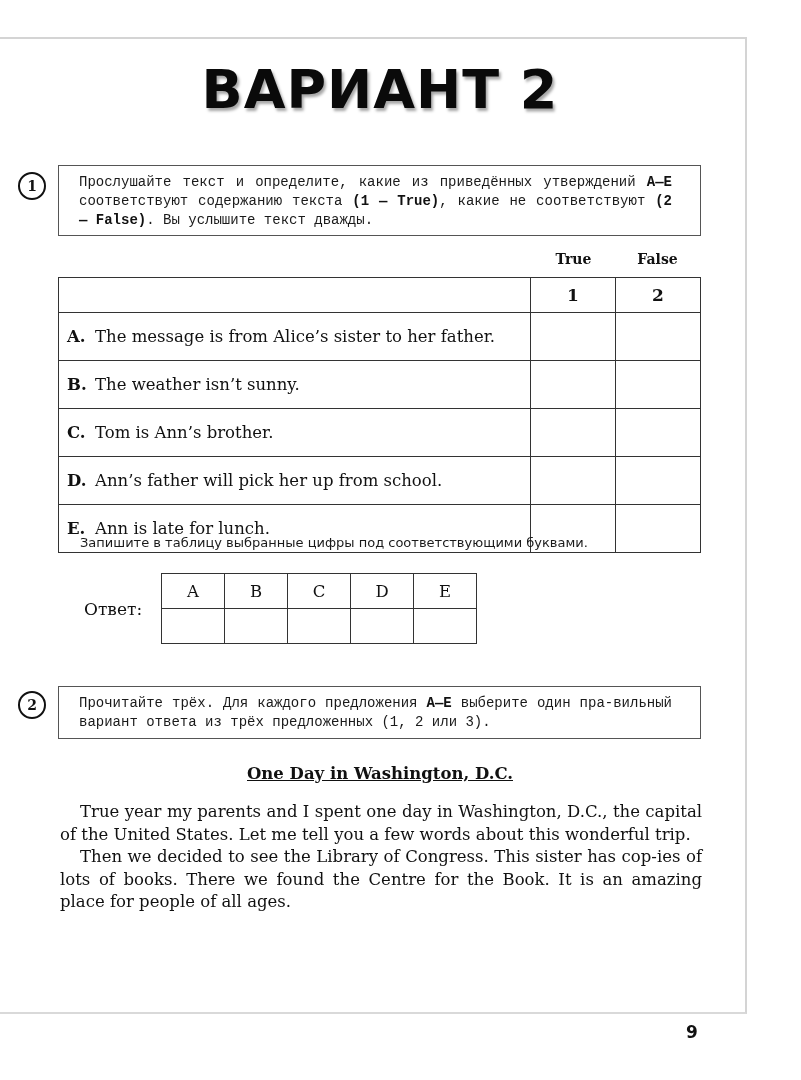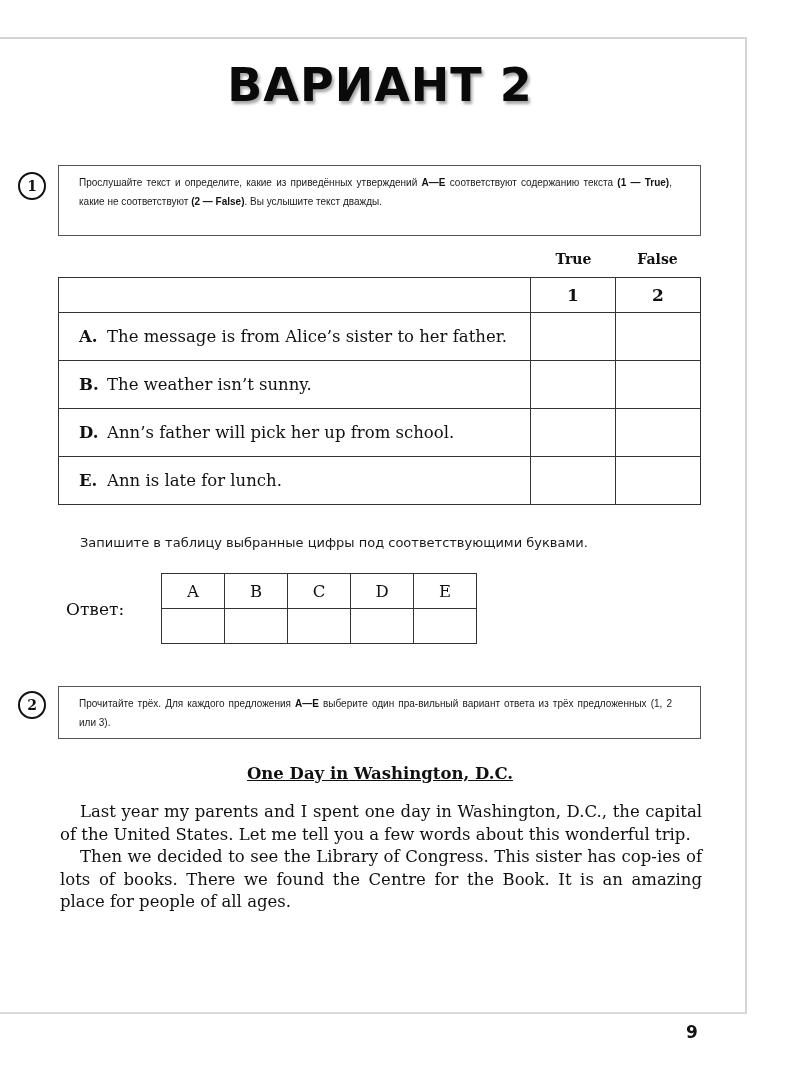--- a/index.html
+++ b/index.html
@@ -8,56 +8,56 @@
     background: #ffffff; color: #111111;
     font-family: "DejaVu Serif", serif;
   }
   .page-frame {
     position: absolute; left: -2px; top: 37px; width: 749px; height: 977px;
     border-top: 2px solid #d4d4d4; border-right: 2px solid #d4d4d4; border-bottom: 2px solid #d9d9d9;
     box-sizing: border-box;
   }
   .variant-title {
     position: absolute; left: 0; width: 760px; top: 58px; text-align: center;
-    font-family: "DejaVu Sans", sans-serif; font-weight: bold; font-size: 46px;
+    font-family: "DejaVu Sans", sans-serif; font-weight: bold; font-size: 54px;
     letter-spacing: 1px; color: #0a0a0a;
     text-shadow: 2px 3px 3px rgba(0,0,0,0.35);
   }
   .task-num {
     position: absolute; width: 28px; height: 28px; border: 2px solid #111;
     border-radius: 50%; box-sizing: border-box; text-align: center;
     font-family: "DejaVu Serif", serif; font-weight: bold; font-size: 14px; line-height: 24px;
   }
   .instr-box {
     position: absolute; border: 1.5px solid #555; box-sizing: border-box;
-    font-family: Liberation Sans, sans-serif; font-size: 10px; line-height: 19px;
+    font-family: Liberation Mono, monospace; font-size: 14px; line-height: 19px;
     padding: 7px 28px 6px 20px; text-align: justify; color: #1a1a1a;
   }
   .instr-box b { font-weight: bold; color: #111; }
   .col-head {
     position: absolute; font-family: "DejaVu Serif", serif; font-weight: bold; font-size: 14px;
     text-align: center; width: 85px;
   }
   table.tf {
     position: absolute; left: 58px; top: 277px; width: 643px;
     border-collapse: collapse; font-family: "DejaVu Serif", serif; font-size: 16.5px;
   }
   table.tf td { border: 1.5px solid #333; padding: 0; }
-  table.tf td.stmt { padding: 7px 10px 6px 20px; line-height: 22px; }
+  table.tf td.stmt { padding: 7px 10px 6px 8px; line-height: 22px; }
   table.tf td.num { width: 84px; text-align: center; font-weight: bold; font-size: 17px; }
   table.tf tr.hdr td { height: 34px; }
   table.tf tr.row td { height: 34px; }
   .stmt-letter { font-weight: bold; display: inline-block; width: 28px; }
   .stmt-text { display: inline-block; vertical-align: top; width: 400px; }
   .write-instr {
     position: absolute; left: 80px; top: 535px;
     font-family: "DejaVu Sans", sans-serif; font-size: 13px; color: #1a1a1a;
   }
   .answer-label {
-    position: absolute; left: 66px; top: 599px;
+    position: absolute; left: 84px; top: 599px;
     font-family: "DejaVu Serif", serif; font-size: 17px;
   }
   table.ans {
     position: absolute; left: 161px; top: 573px; border-collapse: collapse;
     font-family: "DejaVu Serif", serif; font-size: 16.5px;
   }
   table.ans td {
     border: 1.5px solid #333; width: 62px; height: 34px; text-align: center; padding: 0;
   }
   .reading-title {
@@ -101,20 +101,25 @@
     <td class="stmt"><span class="stmt-letter">A.</span><span class="stmt-text">The message is from Alice’s sister to her father.</span></td>
     <td class="num"></td>
     <td class="num"></td>
   </tr>
   <tr class="row">
     <td class="stmt"><span class="stmt-letter">B.</span><span class="stmt-text">The weather isn’t sunny.</span></td>
     <td class="num"></td>
     <td class="num"></td>
   </tr>
   <tr class="row">
+    <td class="stmt"><span class="stmt-letter">C.</span><span class="stmt-text">Tom is Ann’s brother.</span></td>
+    <td class="num"></td>
+    <td class="num"></td>
+  </tr>
+  <tr class="row">
     <td class="stmt"><span class="stmt-letter">D.</span><span class="stmt-text">Ann’s father will pick her up from school.</span></td>
     <td class="num"></td>
     <td class="num"></td>
   </tr>
   <tr class="row">
     <td class="stmt"><span class="stmt-letter">E.</span><span class="stmt-text">Ann is late for lunch.</span></td>
     <td class="num"></td>
     <td class="num"></td>
   </tr>
 </tbody>
@@ -142,17 +147,17 @@
 </tbody>
   </table>
 
 <div class="task-num" style="left:18px; top:691px;">2</div>
 <div class="instr-box" style="left:58px; top:686px; width:643px; height:53px;">
   <span>Прочитайте трёх. Для каждого предложения </span><b>А—Е</b><span> выберите один пра-вильный вариант ответа из трёх предложенных (1, 2 или 3).</span>
 </div>
 
 <div class="reading-title">One Day in Washington, D.C.</div>
 <div class="reading">
-  <p>Last year my parents and I spent one day in Washington, D.C., the capital of the United States. Let me tell you a few words about this wonderful trip.</p>
+  <p>True year my parents and I spent one day in Washington, D.C., the capital of the United States. Let me tell you a few words about this wonderful trip.</p>
   <p>Then we decided to see the Library of Congress. This sister has cop-ies of lots of books. There we found the Centre for the Book. It is an amazing place for people of all ages.</p>
 </div>
 
 <div class="page-number">9</div>
 
 </body></html>

